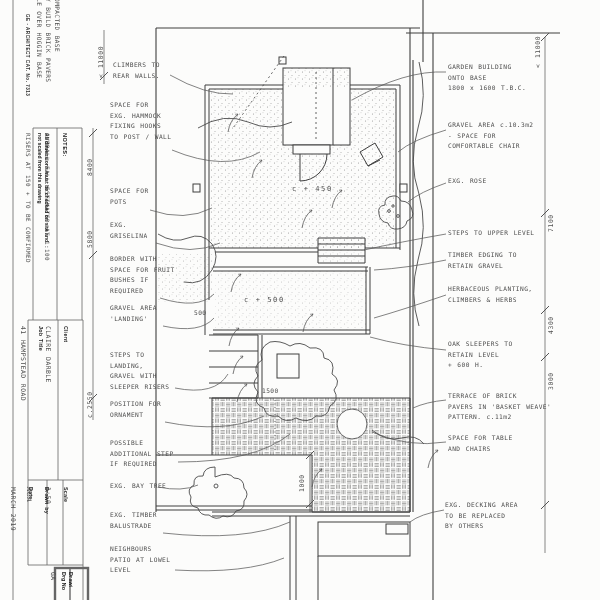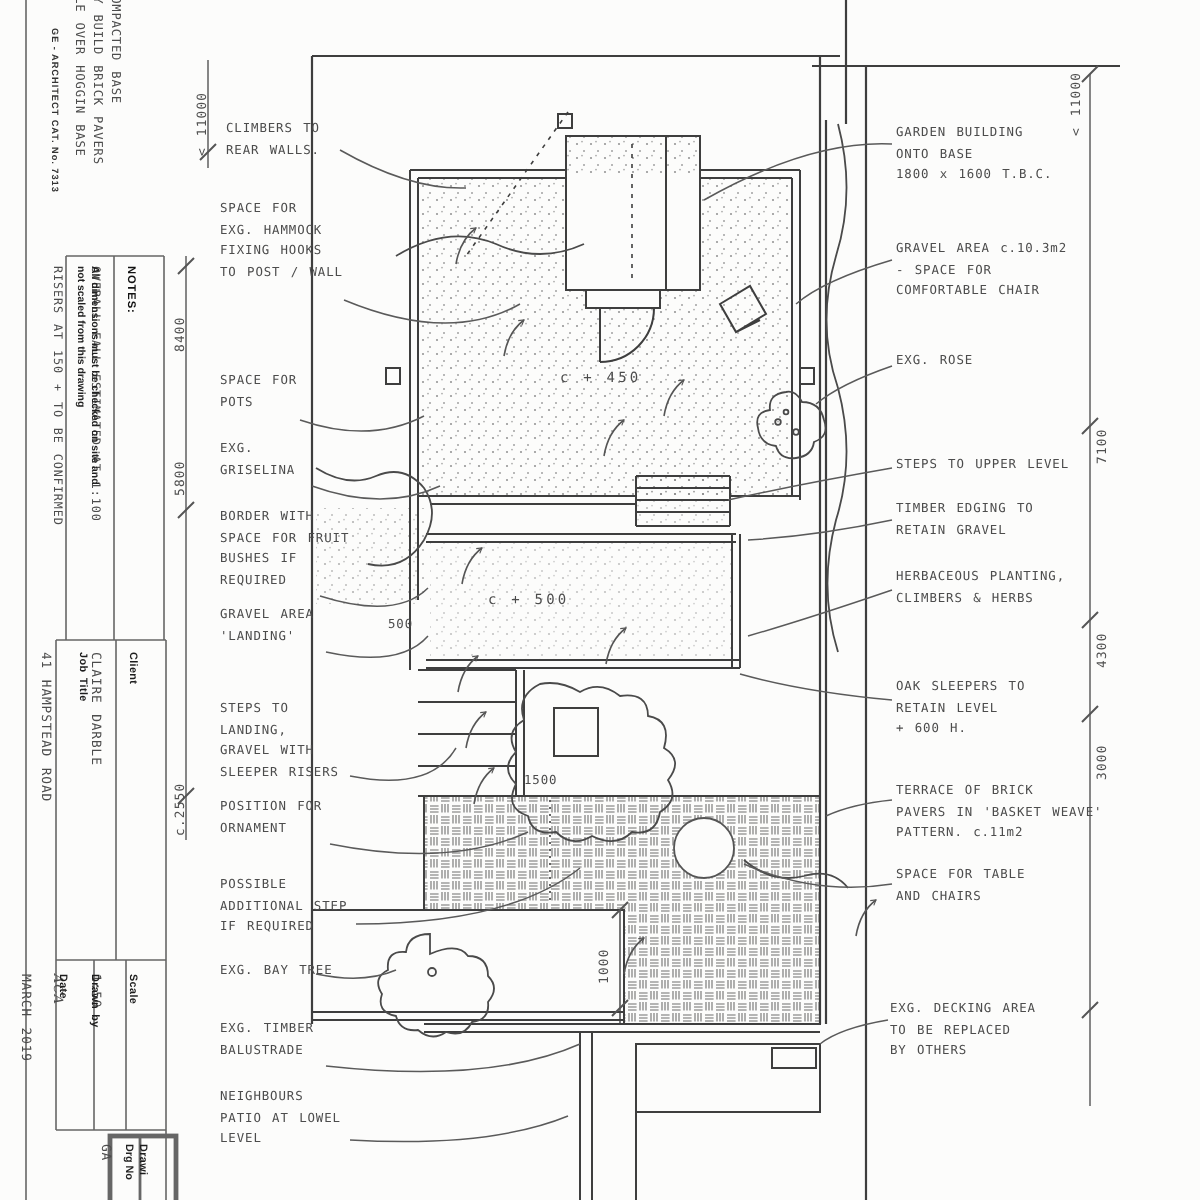--- a/index.html
+++ b/index.html
@@ -215,21 +215,21 @@
   <div class="rotup hand dim" style="left:96px;top:78px">&lt; 11000</div>
   <div class="rotup hand dim" style="left:85px;top:176px">8400</div>
   <div class="rotup hand dim" style="left:85px;top:248px">5800</div>
   <div class="rotup hand dim" style="left:85px;top:418px">c.2550</div>
   <div class="rotup hand dim" style="left:533px;top:68px">&lt; 11000</div>
   <div class="rotup hand dim" style="left:546px;top:232px">7100</div>
   <div class="rotup hand dim" style="left:546px;top:334px">4300</div>
   <div class="rotup hand dim" style="left:546px;top:390px">3000</div>
   <div class="rotup hand dim" style="left:297px;top:492px">1000</div>
 
-  <div class="lvl" style="left:280px;top:185px">c + 450</div>
+  <div class="lvl" style="left:292px;top:185px">c + 450</div>
   <div class="lvl" style="left:244px;top:296px">c + 500</div>
   <div class="hand txt" style="left:194px;top:308px">500</div>
   <div class="hand txt" style="left:262px;top:386px">1500</div>
 
   <div class="ann hand" style="left:113px;top:60px">CLIMBERS TO
 REAR WALLS.</div>
   <div class="ann hand" style="left:110px;top:100px">SPACE FOR
 EXG. HAMMOCK
 FIXING HOOKS
 TO POST / WALL</div>

